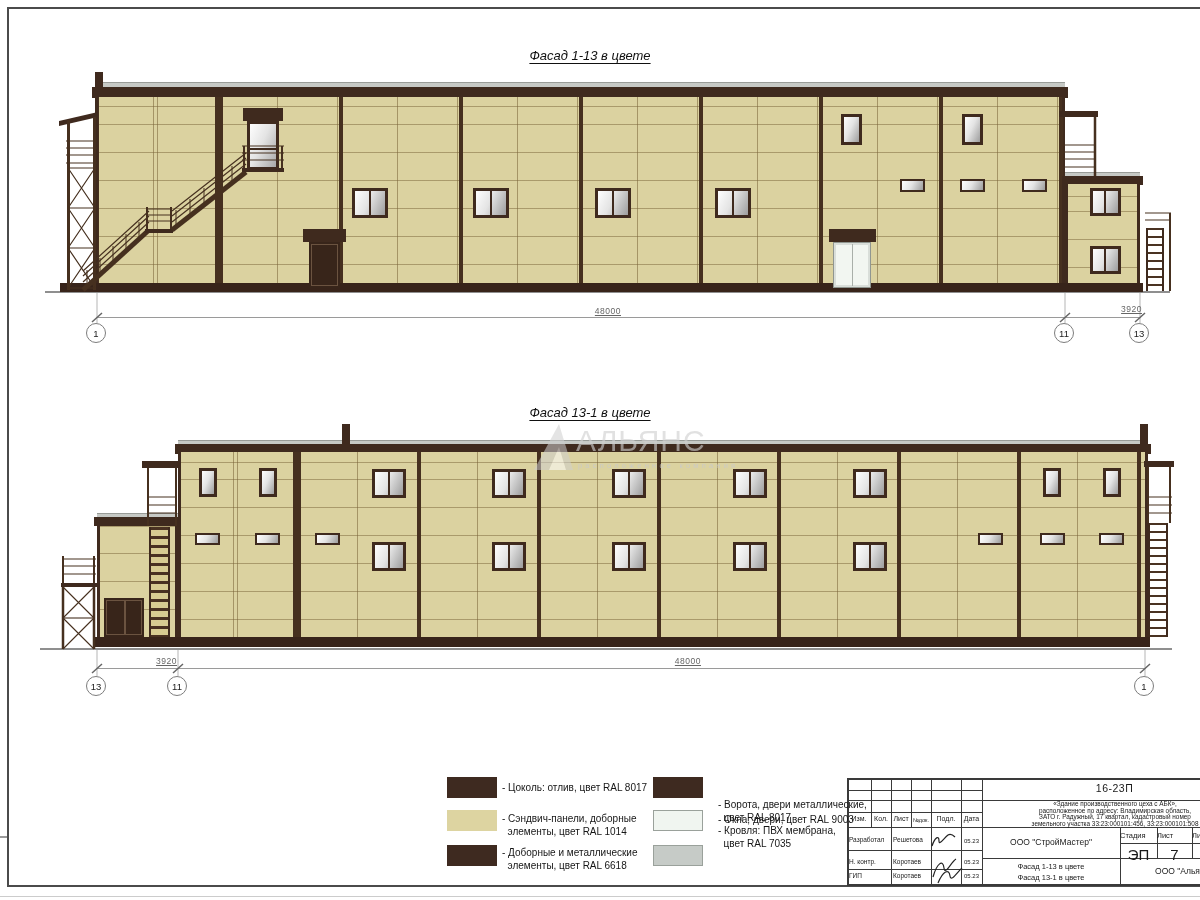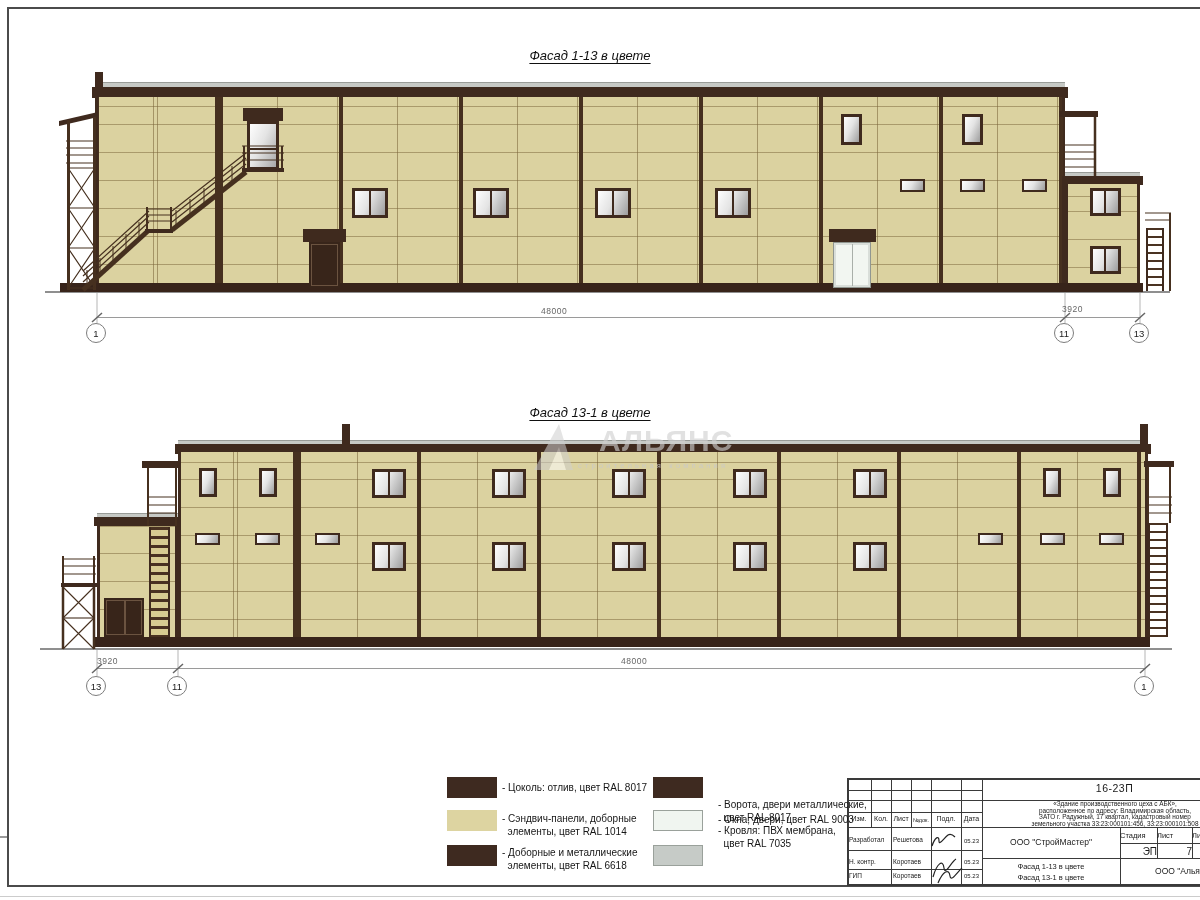--- a/index.html
+++ b/index.html
@@ -43,44 +43,44 @@
   .doorW{background:#F2F6F1;border:1px solid #909690;box-shadow:inset 0 0 0 2px #d9ded9;}
   .doorW::after{content:"";position:absolute;top:1px;bottom:1px;left:50%;width:1px;background:#a9afa9;}
   .doorG{border:3px solid #3F2A1E;background:linear-gradient(115deg,#fbfbfb 5%,#e4e4e4 45%,#a8a8a8 100%);}
   .doorG::after{content:"";position:absolute;left:0;right:0;top:55%;height:2px;background:#3F2A1E;}
 
   .ladder{border-left:2px solid #3F2A1E;border-right:2px solid #3F2A1E;}
   .ladder.beige{background:repeating-linear-gradient(to bottom,#4A3222 0 3px,#D8CC92 3px 9px);}
   .ladder.white{background:repeating-linear-gradient(to bottom,#4A3222 0 2px,transparent 2px 8px);}
 
   
-  .dimlabel{font-size:8.5px;color:#666;text-align:left;letter-spacing:.5px;}
+  .dimlabel{font-size:8.5px;color:#666;text-align:right;letter-spacing:.5px;text-decoration:underline;}
   .bubble{width:20px;height:20px;border:1px solid #7d7d7d;border-radius:50%;background:#fff;
           font-size:9.5px;color:#222;display:flex;align-items:center;justify-content:center;}
 
   
-  .wm-name{left:576px;top:424px;font-size:30px;font-weight:bold;color:#d0d0d0;opacity:.62;letter-spacing:1px;margin-left:23px;}
+  .wm-name{left:576px;top:424px;font-size:30px;font-weight:normal;color:#d0d0d0;opacity:.62;letter-spacing:1px;}
   .wm-sub{left:578px;top:461px;font-size:7.5px;letter-spacing:3.2px;color:#c9c9c9;opacity:.85;}
 
   
   .swatch{width:50px;height:21px;}
   .swatch.lightsw{border:1px solid #9aa19b;}
   .leg-label{font-size:10px;color:#161616;white-space:pre;line-height:1.3;}
 
   
   .tb{color:#1a1a1a;}
   .tb-doc{left:982px;top:782px;width:265px;text-align:center;font-size:10.5px;letter-spacing:.5px;}
   .tb-desc{left:984px;top:801px;width:262px;text-align:center;font-size:6.4px;line-height:1.05;white-space:pre-line;}
   .tb-h{font-size:7px;text-align:center;}
   .tb-h.small{font-size:5.5px;}
   .tb-cell{font-size:6.5px;}
   .tb-date{font-size:6px;text-align:center;}
   .tb-company{left:982px;top:837px;width:138px;text-align:center;font-size:8.5px;}
   .tb-stage-h{font-size:7.5px;text-align:left;}
-  .tb-stage-v{font-size:10px;text-align:right;}
+  .tb-stage-v{font-size:15px;text-align:center;}
   .tb-sheets{left:982px;top:862px;width:138px;text-align:center;font-size:7.5px;line-height:1.45;white-space:pre-line;}
   .tb-contractor{left:1120px;top:866px;width:127px;text-align:center;font-size:8.5px;}
 
   svg.overlay{position:absolute;left:0;top:0;pointer-events:none;}
 </style>
 </head>
 <body>
 
 <div id="sheet">
 
@@ -236,21 +236,21 @@
       <path d="M871.5,778 V827 M911.5,778 V827 M891.5,778 V886 M931.5,778 V886 M961.5,778 V886 M982.5,778 V886 M1120.5,827 V886 M1157.5,827 V858 M1192.5,827 V858"></path>
     </g>
 
     <g stroke="#222" stroke-width="1.2" fill="none">
       <path d="M932,846 c3,-9 7,-11 7,-5 c0,5 5,-3 9,-6 c3,-2 5,0 7,2"></path>
       <path d="M933,877 c4,-14 10,-18 11,-9 c1,8 7,-6 12,-9 M938,883 c5,-12 11,-15 12,-7 c1,7 8,-5 12,-8"></path>
     </g>
   </svg>
 
   <div class="abs wm-name">АЛЬЯНС</div>
-  <div class="abs wm-sub">строительная компания</div>
+  <div class="abs wm-sub">расположенное компания</div>
 
   <div class="abs dimlabel" style="left:541px;top:306px;width:80px">48000</div>
   <div class="abs dimlabel" style="left:1062px;top:304px;width:80px">3920</div>
 
   <div class="abs bubble" style="left:86px;top:323px">1</div>
   <div class="abs bubble" style="left:1054px;top:323px">11</div>
   <div class="abs bubble" style="left:1129px;top:323px">13</div>
 
   <div class="abs dimlabel" style="left:97px;top:656px;width:80px">3920</div>
   <div class="abs dimlabel" style="left:621px;top:656px;width:80px">48000</div>

